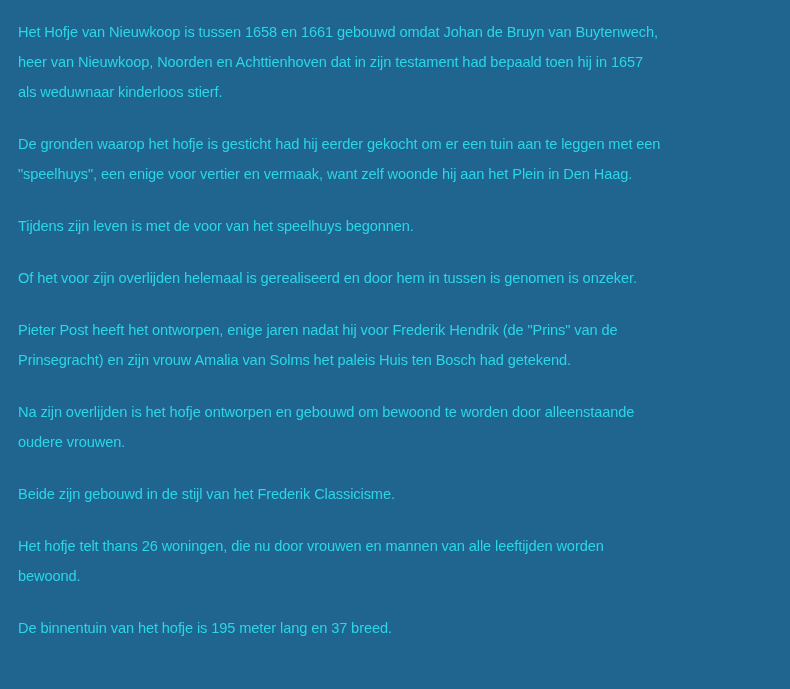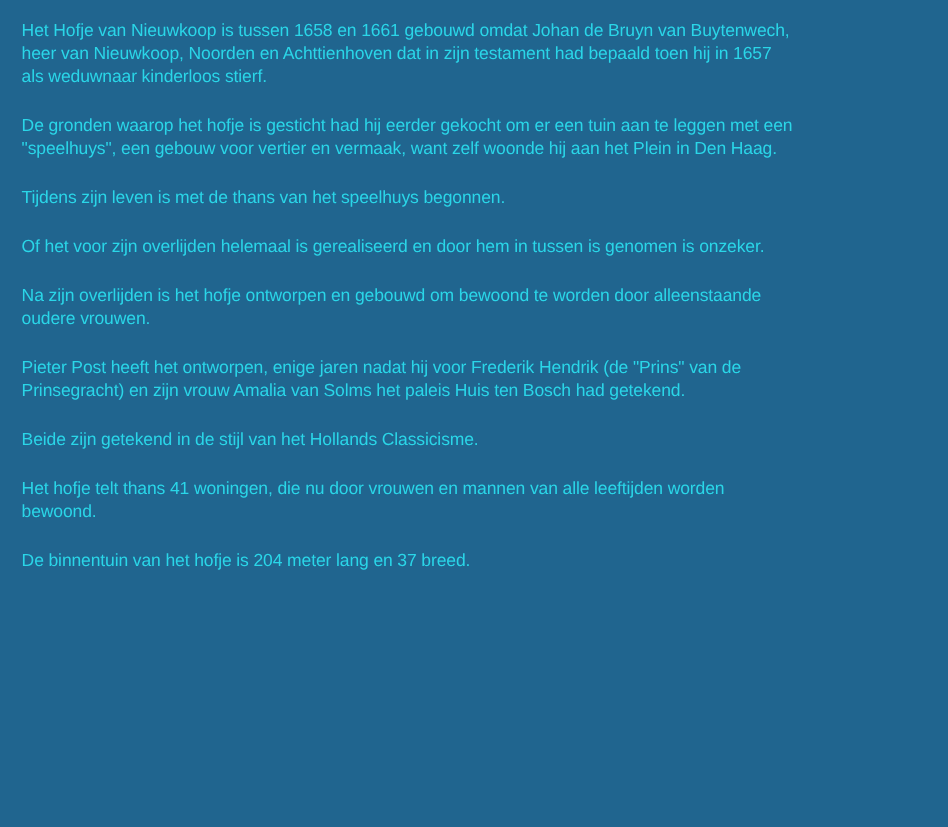--- a/index.html
+++ b/index.html
@@ -5,37 +5,37 @@
     html, body { margin: 0; padding: 0; }
     body {
       width: 790px; height: 689px; overflow: hidden;
       background: #20658f;
     }
     .content {
       padding: 17px 18px 0 18px;
       color: #2ad6e8;
       font-family: "Liberation Sans", sans-serif;
       font-size: 14.6px;
-      line-height: 19px;
+      line-height: 30px;
       letter-spacing: -0.1px;
     }
     .para { margin: 0 0 22px 0; white-space: pre-line; }
   </style>
 </head>
 <body>
 
 <div class="content">
   <p class="para">Het Hofje van Nieuwkoop is tussen 1658 en 1661 gebouwd omdat Johan de Bruyn van Buytenwech,
 heer van Nieuwkoop, Noorden en Achttienhoven dat in zijn testament had bepaald toen hij in 1657
 als weduwnaar kinderloos stierf.</p>
   <p class="para">De gronden waarop het hofje is gesticht had hij eerder gekocht om er een tuin aan te leggen met een
-"speelhuys", een gebouw voor vertier en vermaak, want zelf woonde hij aan het Plein in Den Haag.</p>
-  <p class="para">Tijdens zijn leven is met de thans van het speelhuys begonnen.</p>
+"speelhuys", een enige voor vertier en vermaak, want zelf woonde hij aan het Plein in Den Haag.</p>
+  <p class="para">Tijdens zijn leven is met de voor van het speelhuys begonnen.</p>
   <p class="para">Of het voor zijn overlijden helemaal is gerealiseerd en door hem in tussen is genomen is onzeker.</p>
+  <p class="para">Pieter Post heeft het ontworpen, enige jaren nadat hij voor Frederik Hendrik (de "Prins" van de
+Prinsegracht) en zijn vrouw Amalia van Solms het paleis Huis ten Bosch had getekend.</p>
   <p class="para">Na zijn overlijden is het hofje ontworpen en gebouwd om bewoond te worden door alleenstaande
 oudere vrouwen.</p>
-  <p class="para">Pieter Post heeft het ontworpen, enige jaren nadat hij voor Frederik Hendrik (de "Prins" van de
-Prinsegracht) en zijn vrouw Amalia van Solms het paleis Huis ten Bosch had getekend.</p>
-  <p class="para">Beide zijn getekend in de stijl van het Hollands Classicisme.</p>
-  <p class="para">Het hofje telt thans 41 woningen, die nu door vrouwen en mannen van alle leeftijden worden
+  <p class="para">Beide zijn gebouwd in de stijl van het Frederik Classicisme.</p>
+  <p class="para">Het hofje telt thans 26 woningen, die nu door vrouwen en mannen van alle leeftijden worden
 bewoond.</p>
-  <p class="para">De binnentuin van het hofje is 204 meter lang en 37 breed.</p>
+  <p class="para">De binnentuin van het hofje is 195 meter lang en 37 breed.</p>
 </div>
 
 </body></html>

